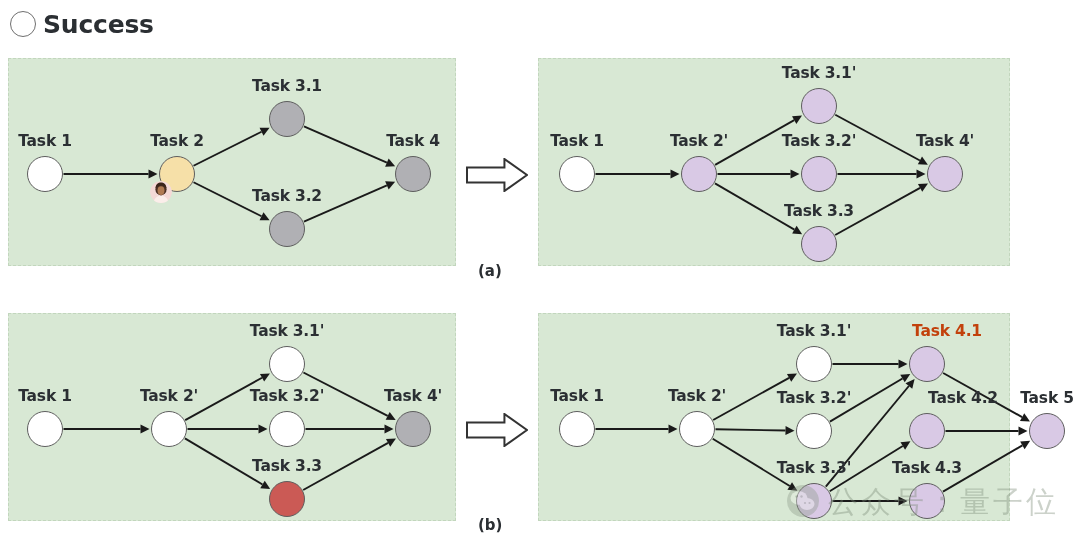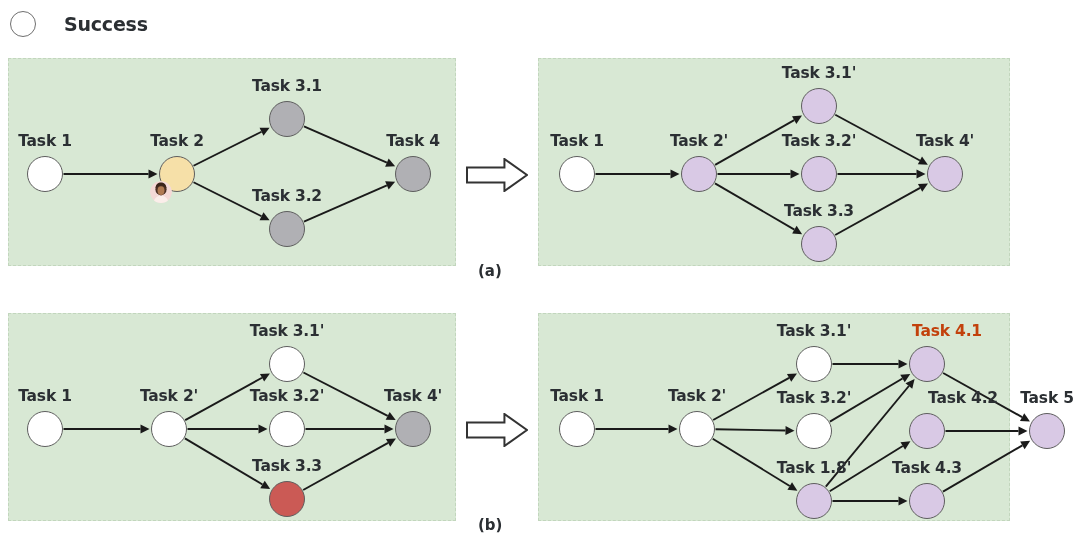--- a/index.html
+++ b/index.html
@@ -39,26 +39,25 @@
   .legend-swatch {
     width: 26px;
     height: 26px;
     border-radius: 50%;
     border: 1.4px solid #6f6f6f;
     box-sizing: border-box;
     margin-right: 7px;
     flex: none;
   }
   .legend-label {
-    font-size: 19px;
+    font-size: 25px;
     font-weight: bold;
     color: #2b2f33;
     white-space: nowrap;
     letter-spacing: -0.2px;
-    margin-left: 21px;
   }
 
   
   .panel {
     position: absolute;
     background: #d8e8d4;
     border: 1px dashed #c2d6bd;
     box-sizing: border-box;
   }
 
@@ -266,31 +265,45 @@
           <polygon points="491.15631143248055,126.82548499771968 485.5993338367006,135.16095139138955 481.16526881208864,127.55969706348334" fill="#1a1a1a"></polygon>
         </svg>
         <div class="node-label" style="left: 38px; top: 91px; color: rgb(43, 47, 51);">Task 1</div>
         <div class="node" style="left: 38px; top: 115px; width: 36px; height: 36px; background: rgb(255, 255, 255);"></div>
         <div class="node-label" style="left: 158px; top: 91px; color: rgb(43, 47, 51);">Task 2'</div>
         <div class="node" style="left: 158px; top: 115px; width: 36px; height: 36px; background: rgb(255, 255, 255);"></div>
         <div class="node-label" style="left: 275px; top: 26px; color: rgb(43, 47, 51);">Task 3.1'</div>
         <div class="node" style="left: 275px; top: 50px; width: 36px; height: 36px; background: rgb(255, 255, 255);"></div>
         <div class="node-label" style="left: 275px; top: 93px; color: rgb(43, 47, 51);">Task 3.2'</div>
         <div class="node" style="left: 275px; top: 117px; width: 36px; height: 36px; background: rgb(255, 255, 255);"></div>
-        <div class="node-label" style="left: 275px; top: 163px; color: rgb(43, 47, 51);">Task 1.8'</div>
+        <div class="node-label" style="left: 275px; top: 163px; color: rgb(43, 47, 51);">Task 3.3'</div>
         <div class="node" style="left: 275px; top: 187px; width: 36px; height: 36px; background: rgb(217, 201, 229);"></div>
         <div class="node-label" style="left: 408px; top: 26px; color: #c2410c; text-align: center;">Task 4.1</div>
         <div class="node" style="left: 388px; top: 50px; width: 36px; height: 36px; background: rgb(217, 201, 229);"></div>
         <div class="node-label" style="left: 388px; top: 93px; color: rgb(43, 47, 51); margin-left: 36px;">Task 4.2</div>
         <div class="node" style="left: 388px; top: 117px; width: 36px; height: 36px; background: rgb(217, 201, 229);"></div>
         <div class="node-label" style="left: 388px; top: 163px; color: rgb(43, 47, 51);">Task 4.3</div>
         <div class="node" style="left: 388px; top: 187px; width: 36px; height: 36px; background: rgb(217, 201, 229);"></div>
         <div class="node-label" style="left: 508px; top: 93px; color: rgb(43, 47, 51);">Task 5</div>
         <div class="node" style="left: 508px; top: 117px; width: 36px; height: 36px; background: rgb(217, 201, 229);"></div>
       </div>
       <div class="transition-arrow" style="left: 466px; top: 413px;"><svg width="62" height="34" viewBox="0 0 62 34">
           <polygon points="1,9.520000000000001 38.44,9.520000000000001 38.44,1 61,17 38.44,33 38.44,24.48 1,24.48" fill="#ffffff" stroke="#333333" stroke-width="2" stroke-linejoin="miter"></polygon>
         </svg></div>
       <div class="section-letter" style="left: 478px; top: 516px;">(b)</div>
     </div>
 
+  <div id="watermark">
+    <span>
+      <svg width="34" height="34" viewBox="0 0 34 34">
+        <circle cx="17" cy="17" r="16" fill="#8d9b8a"></circle>
+        <ellipse cx="13" cy="14" rx="8.5" ry="6.8" fill="#e8efe6"></ellipse>
+        <ellipse cx="21" cy="20" rx="7.5" ry="6" fill="#e8efe6"></ellipse>
+        <circle cx="10.5" cy="12.5" r="1.2" fill="#8d9b8a"></circle>
+        <circle cx="15.5" cy="12.5" r="1.2" fill="#8d9b8a"></circle>
+        <circle cx="19" cy="19" r="1.1" fill="#8d9b8a"></circle>
+        <circle cx="23.5" cy="19" r="1.1" fill="#8d9b8a"></circle>
+      </svg>
+    </span>
+    <span class="wm-text">公众号：量子位</span>
+  </div>
 
 </div>
 
 </body></html>

